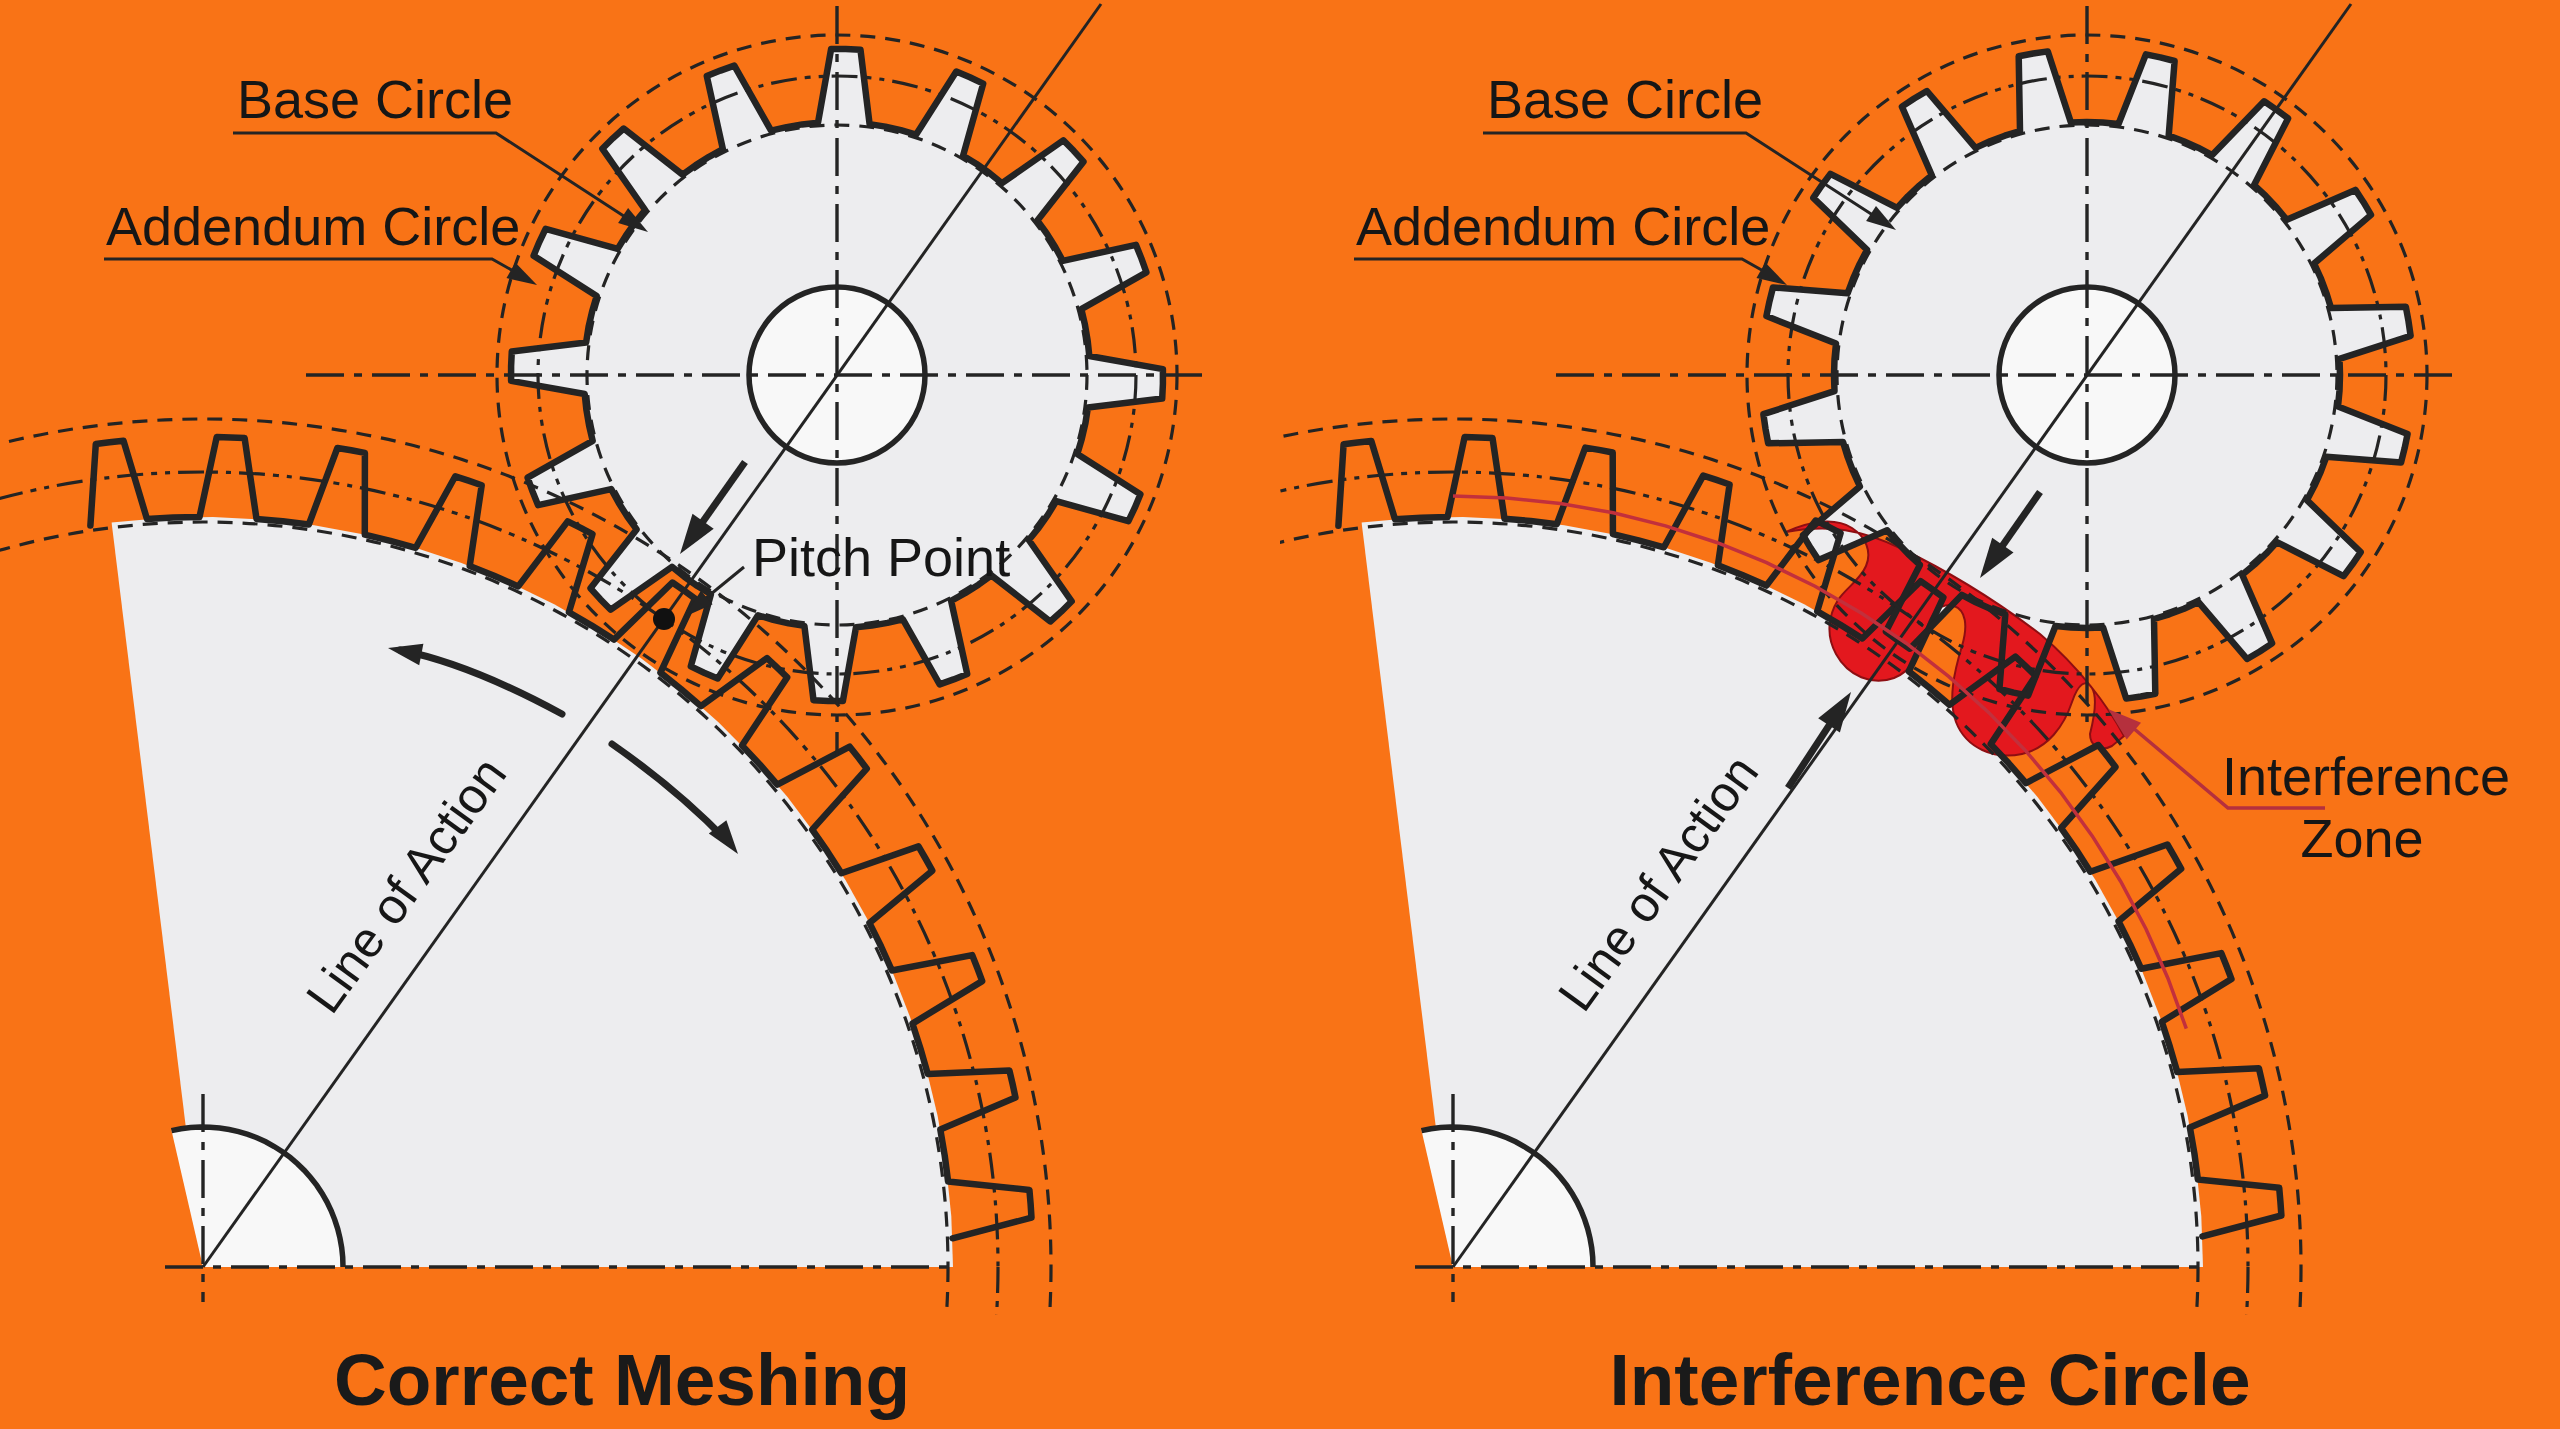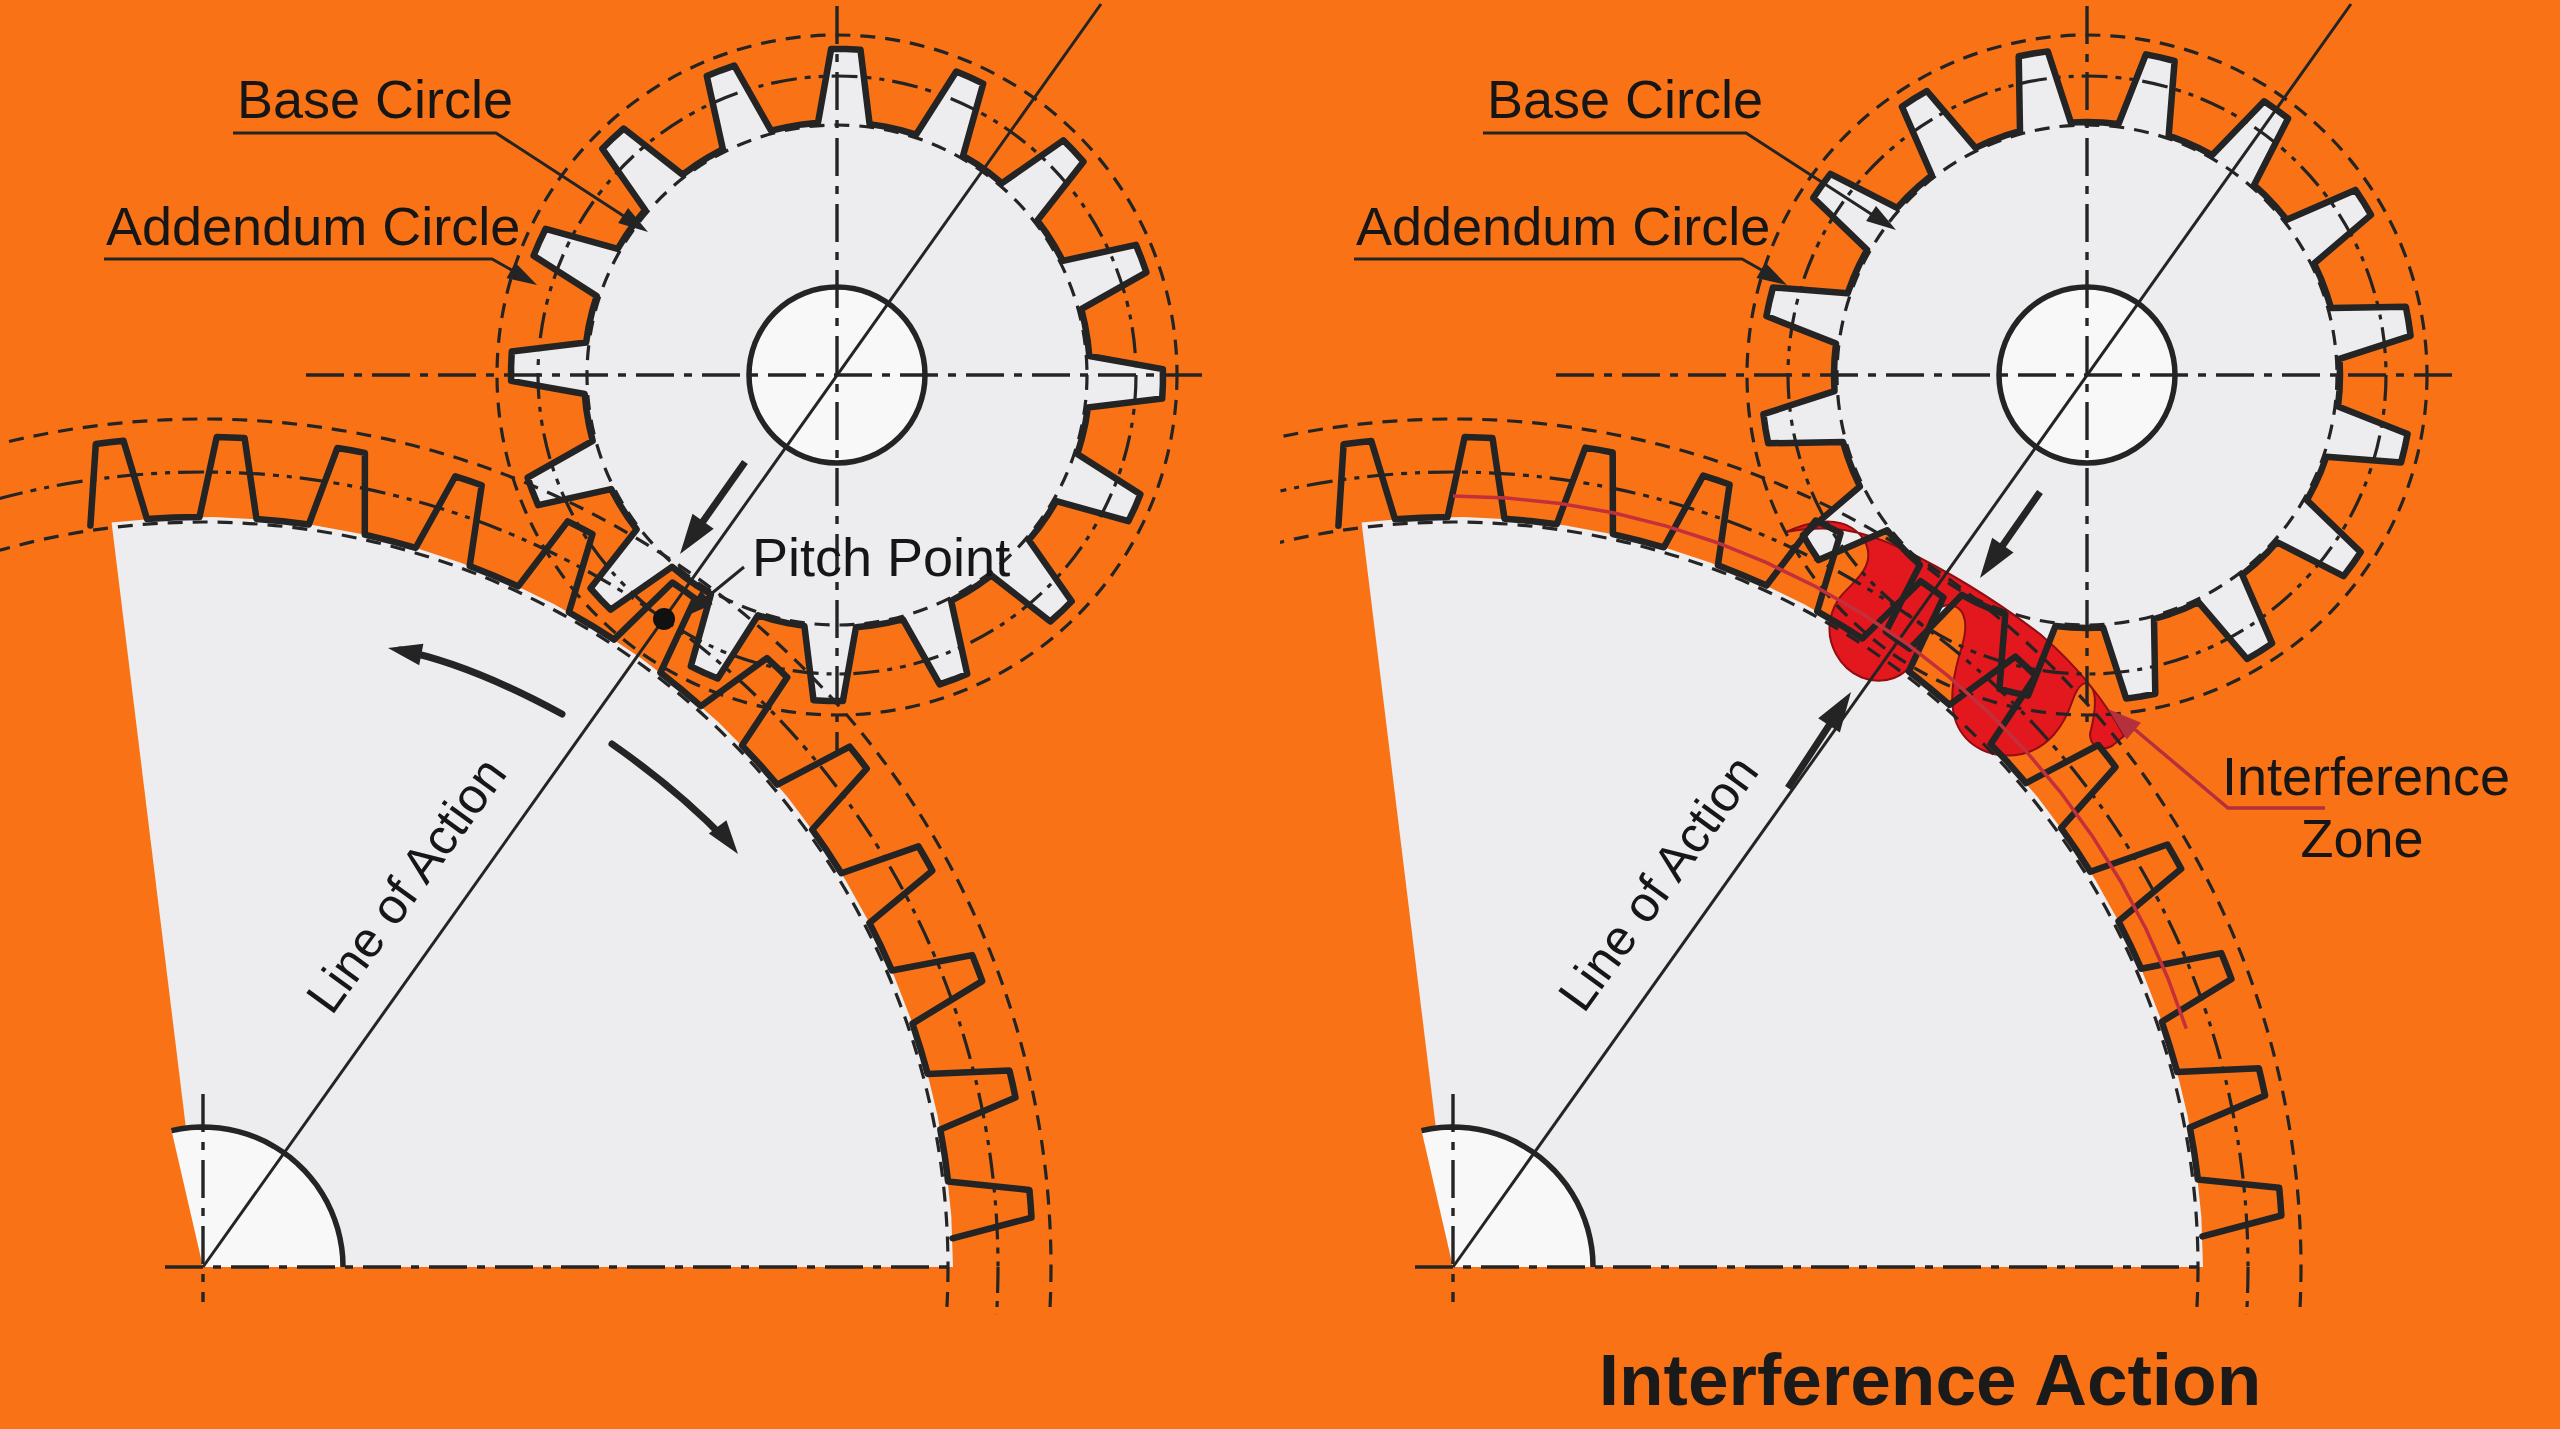--- a/index.html
+++ b/index.html
@@ -98,14 +98,15 @@
       </g>
     <g>
       <text class="lbl" x="1487" y="118">Base Circle</text>
       <text class="lbl" x="1356" y="245">Addendum Circle</text>
       <text class="lbl" text-anchor="middle" x="2366" y="795">Interference</text>
       <text class="lbl" text-anchor="middle" x="2362" y="857">Zone</text>
       <text class="loa" text-anchor="middle" transform="rotate(-54 1672 893)" x="1672" y="893">Line of Action</text>
     </g>
   </svg>
 
-  <div id="capR" class="caption">Interference Action</div>
+  <div id="capL" class="caption">Correct Meshing</div>
+  <div id="capR" class="caption">Interference Circle</div>
 </div>
 
 </body></html>

